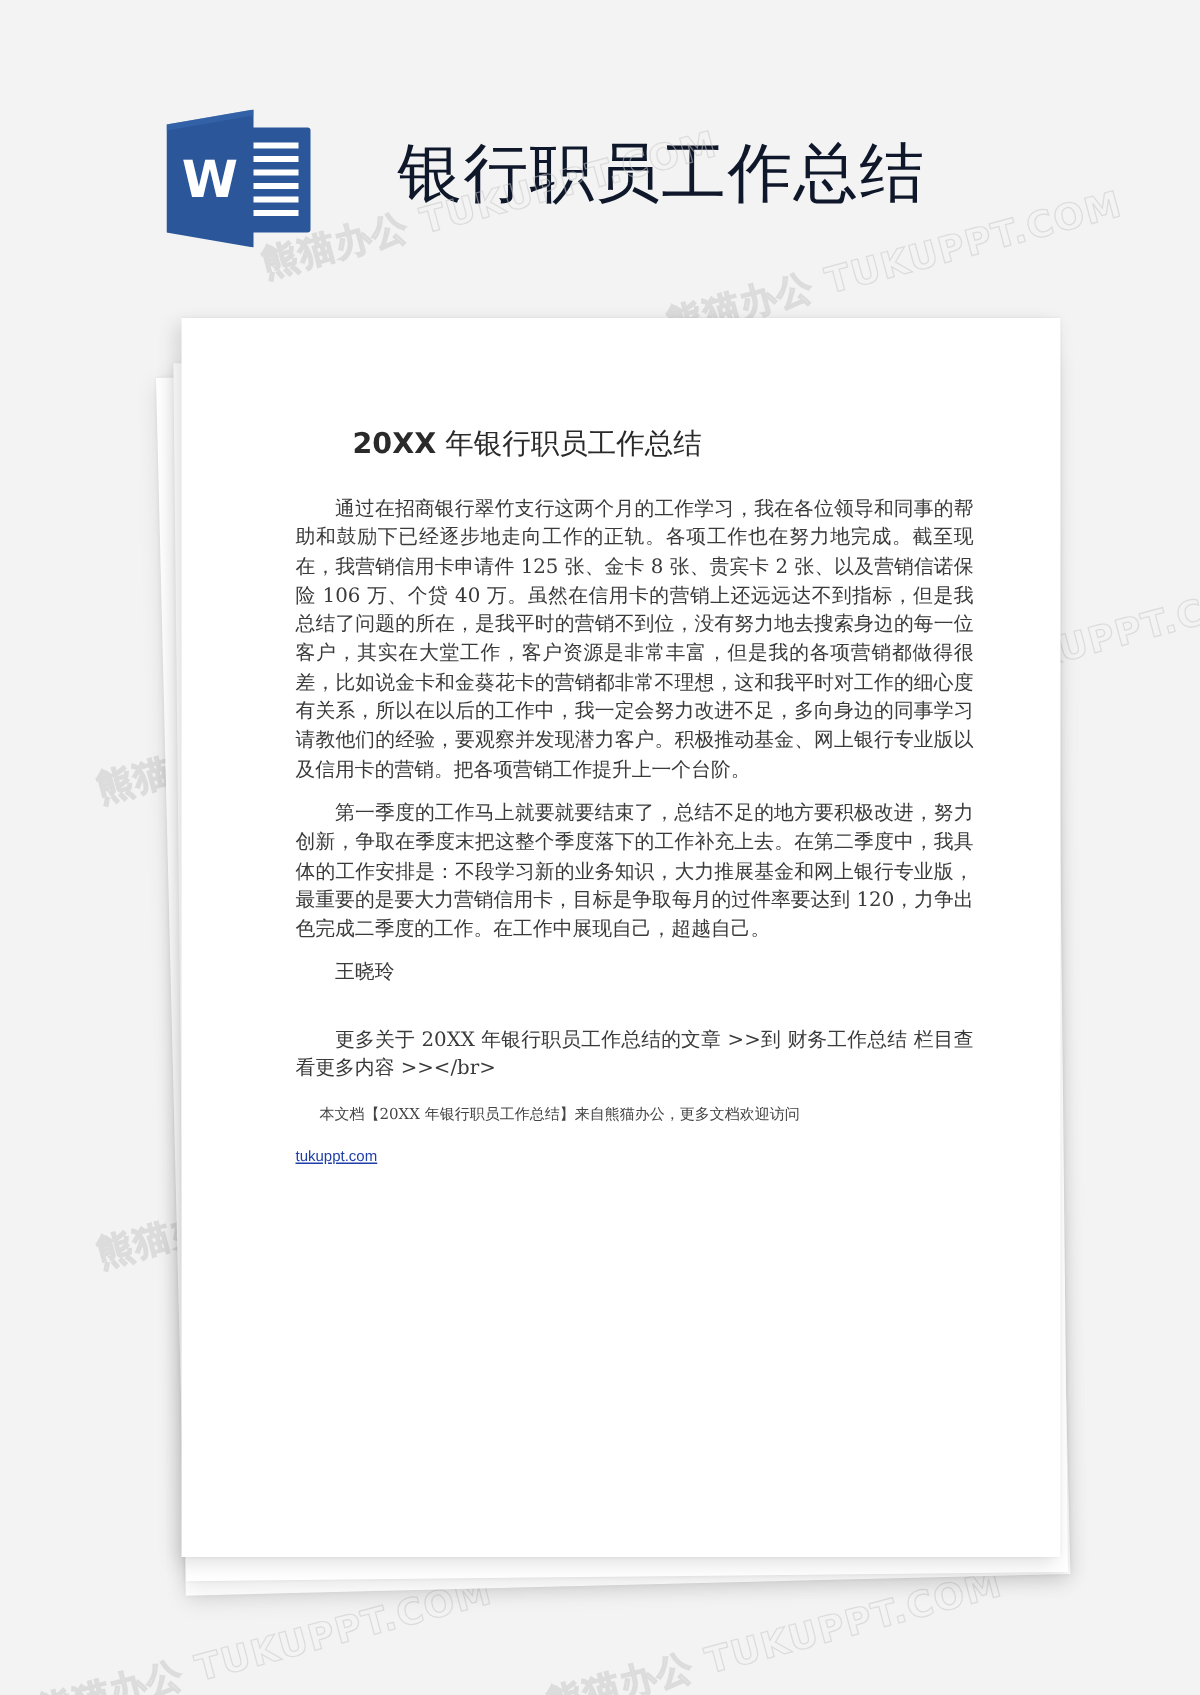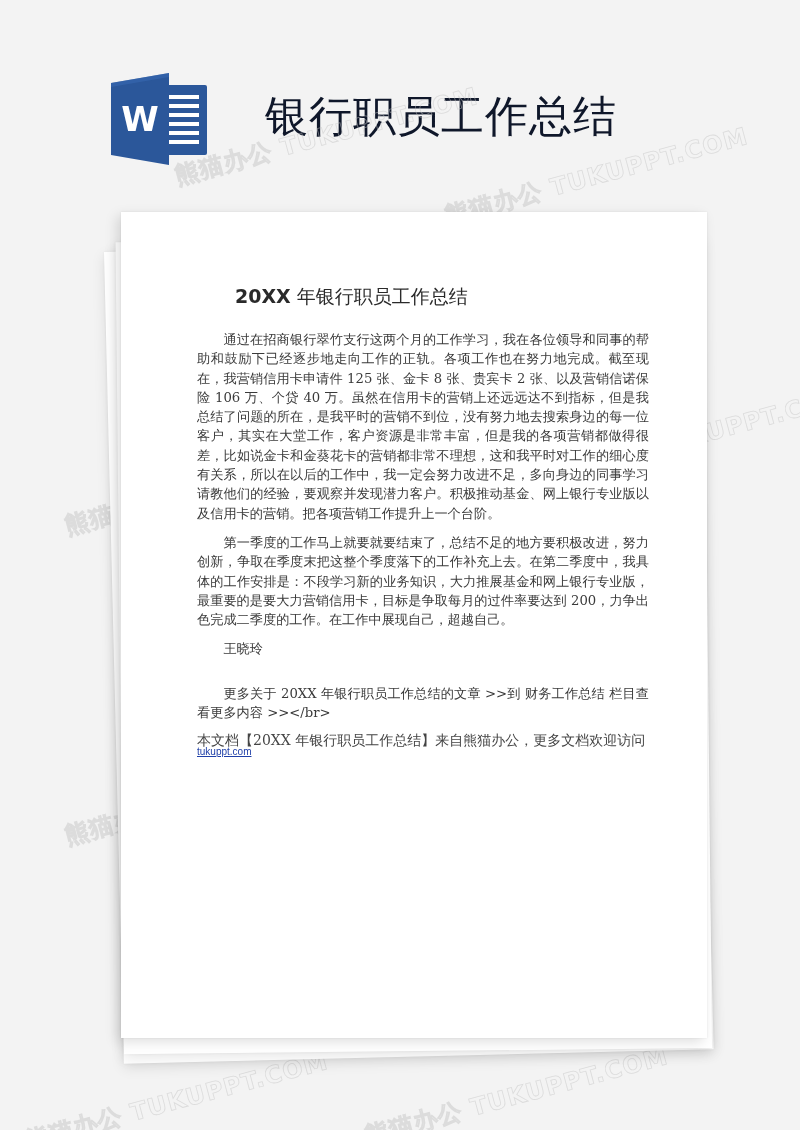--- a/index.html
+++ b/index.html
@@ -92,25 +92,25 @@
       text-indent: 2em;
       text-align: justify;
     }
     .doc-body p.sign {
       margin-bottom: 25px;
     }
     .doc-body p.more {
       margin-bottom: 12px;
     }
     .footer-note {
-      font-size: 14px;
+      font-size: 10px;
       line-height: 12px;
       color: #444;
       text-indent: 0 !important;
-      margin: 0 !important;
+      margin: 16px !important;
     }
     .footer-link {
       display: block;
       font-family: "Liberation Sans", "DejaVu Sans", sans-serif;
       font-size: 10px;
       line-height: 12px;
       color: #1f3fa8;
       text-decoration: underline;
     }
     
@@ -160,19 +160,19 @@
 <div class="back-page back-page-1"></div>
 <div class="back-page back-page-2"></div>
 
 <div class="main-page">
   <div class="doc-title">
     <span class="year">20XX</span><span> 年银行职员工作总结</span>
   </div>
 
   <div class="doc-body">
     <p>通过在招商银行翠竹支行这两个月的工作学习，我在各位领导和同事的帮助和鼓励下已经逐步地走向工作的正轨。各项工作也在努力地完成。截至现在，我营销信用卡申请件 125 张、金卡 8 张、贵宾卡 2 张、以及营销信诺保险 106 万、个贷 40 万。虽然在信用卡的营销上还远远达不到指标，但是我总结了问题的所在，是我平时的营销不到位，没有努力地去搜索身边的每一位客户，其实在大堂工作，客户资源是非常丰富，但是我的各项营销都做得很差，比如说金卡和金葵花卡的营销都非常不理想，这和我平时对工作的细心度有关系，所以在以后的工作中，我一定会努力改进不足，多向身边的同事学习请教他们的经验，要观察并发现潜力客户。积极推动基金、网上银行专业版以及信用卡的营销。把各项营销工作提升上一个台阶。</p>
-    <p>第一季度的工作马上就要就要结束了，总结不足的地方要积极改进，努力创新，争取在季度末把这整个季度落下的工作补充上去。在第二季度中，我具体的工作安排是：不段学习新的业务知识，大力推展基金和网上银行专业版，最重要的是要大力营销信用卡，目标是争取每月的过件率要达到 200，力争出色完成二季度的工作。在工作中展现自己，超越自己。</p>
+    <p>第一季度的工作马上就要就要结束了，总结不足的地方要积极改进，努力创新，争取在季度末把这整个季度落下的工作补充上去。在第二季度中，我具体的工作安排是：不段学习新的业务知识，大力推展基金和网上银行专业版，最重要的是要大力营销信用卡，目标是争取每月的过件率要达到 120，力争出色完成二季度的工作。在工作中展现自己，超越自己。</p>
     <p class="sign">王晓玲</p>
     <p class="more">更多关于 20XX 年银行职员工作总结的文章 &gt;&gt;到 财务工作总结 栏目查看更多内容 &gt;&gt;&lt;/br&gt;</p>
     <p class="footer-note">本文档【20XX 年银行职员工作总结】来自熊猫办公，更多文档欢迎访问</p>
     <a class="footer-link">tukuppt.com</a>
   </div>
 </div>
 
 </body></html>

